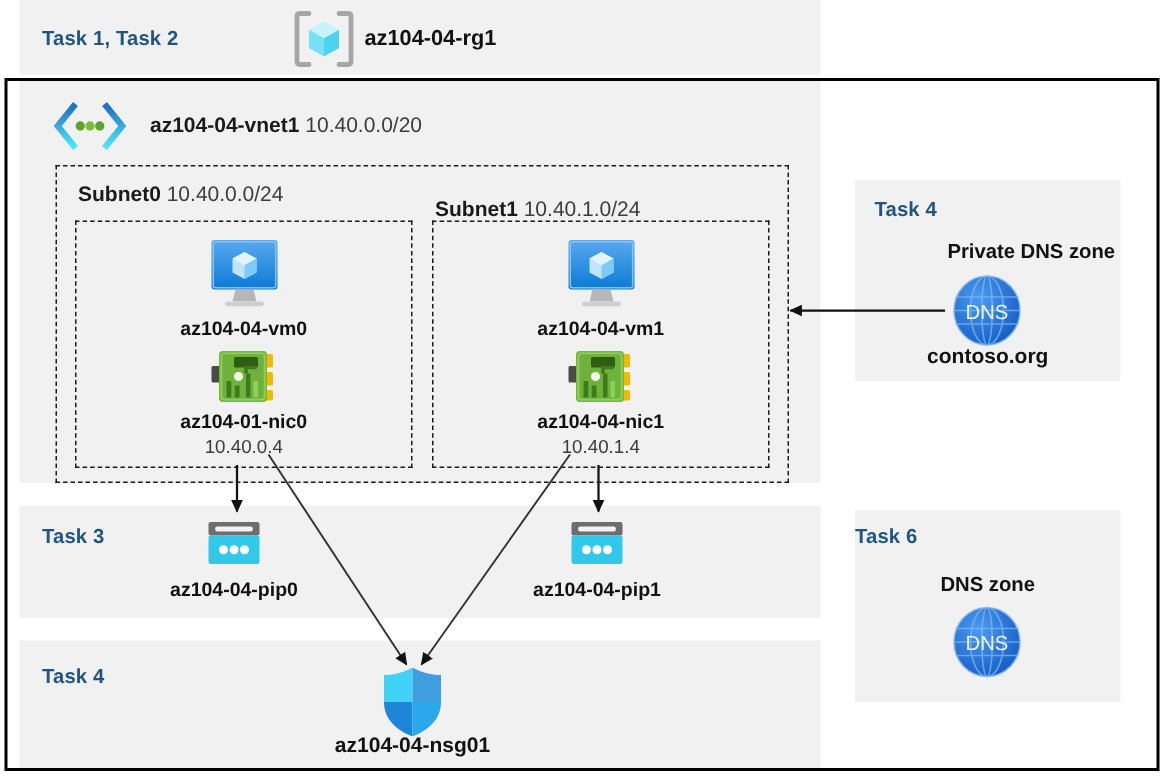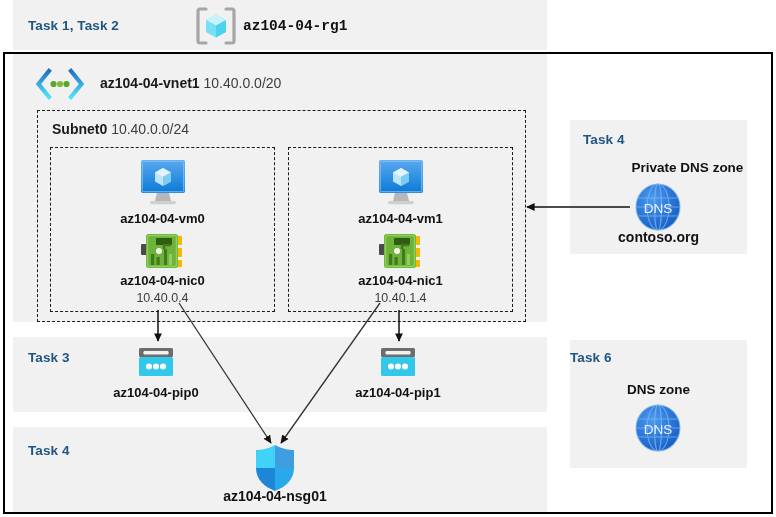--- a/index.html
+++ b/index.html
@@ -50,21 +50,21 @@
     <svg width="40" height="38" viewBox="0 0 40 38">
       <path d="M10 2 H4 Q2 2 2 4 V34 Q2 36 4 36 H10" fill="none" stroke="#a6a6a6" stroke-width="3.2" stroke-linecap="round"></path>
       <path d="M30 2 H36 Q38 2 38 4 V34 Q38 36 36 36 H30" fill="none" stroke="#a6a6a6" stroke-width="3.2" stroke-linecap="round"></path>
       <polygon points="20,7.5 30,13 30,25 20,30.5 10,25 10,13" fill="#9fe9f7"></polygon>
       <polygon points="20,7.5 30,13 20,18.5 10,13" fill="#c8f3fb"></polygon>
       <polygon points="20,18.5 30,13 30,25 20,30.5" fill="#4cd3ef"></polygon>
       <polygon points="20,18.5 20,30.5 10,25 10,13" fill="#77e0f4"></polygon>
     </svg>
   </div>
 
-  <div class="node-label" style="left:243px;top:18px;font-size:14.5px;font-family:Liberation Mono, monospace;">az104-04-rg1</div>
+  <div class="node-label" style="left:243px;top:18px;font-size:14.5px;">az104-04-rg1</div>
 
   <div class="vnet-fill"></div>
   <div class="vnet-box"></div>
 
   <div class="icon" style="left:36px;top:69px;">
     <svg width="48" height="30" viewBox="0 0 48 30">
       <defs>
         <linearGradient id="vnetg1" x1="0" y1="0" x2="0" y2="1">
           <stop offset="0%" stop-color="#1f72c4"></stop>
             <stop offset="100%" stop-color="#4fe3f7"></stop>
@@ -122,23 +122,26 @@
       <rect x="7.6" y="3.6" width="28.8" height="30.8" rx="2" fill="#6fb23b" stroke="#8fd05a" stroke-width="1.2"></rect>
       <rect x="16" y="6" width="16" height="7" rx="1" fill="#2f5d13"></rect>
       <circle cx="19" cy="19" r="3" fill="#f2f7ea"></circle>
       <rect x="11" y="22" width="3.2" height="11" fill="#3f7a1c"></rect>
       <rect x="16.5" y="25" width="3.2" height="8" fill="#3f7a1c"></rect>
       <rect x="24" y="17" width="3" height="16" fill="#3f7a1c"></rect>
       <rect x="29" y="22" width="3" height="11" fill="#8fd05a"></rect>
       <path d="M24 17 L24 13 L31 13" fill="none" stroke="#3f7a1c" stroke-width="2.4"></path>
     </svg>
   </div>
-  <div class="node-label" style="left:50px;top:273px;width:225px;">az104-04-nic0</div>
+  <div class="node-label" style="left:50px;top:273px;width:225px;">az104-01-nic0</div>
   <div class="node-sub" style="left:50px;top:291px;width:225px;">10.40.0.4</div>
 
+  <div class="hdr" style="left:290px;top:131px;">
+    <b>Subnet1</b><span>&nbsp;</span><span class="dim">10.40.1.0/24</span>
+  </div>
   <div class="dash" style="left:288px;top:147px;width:225px;height:165px;"></div>
 
   <div class="icon" style="left:374px;top:158px;">
     <svg width="54" height="48" viewBox="0 0 54 48">
       <defs>
         <linearGradient id="vmg1" x1="0" y1="0" x2="0" y2="1">
           <stop offset="0%" stop-color="#5aa8ef"></stop>
             <stop offset="100%" stop-color="#0a7ad6"></stop>
         </linearGradient>
       </defs>

